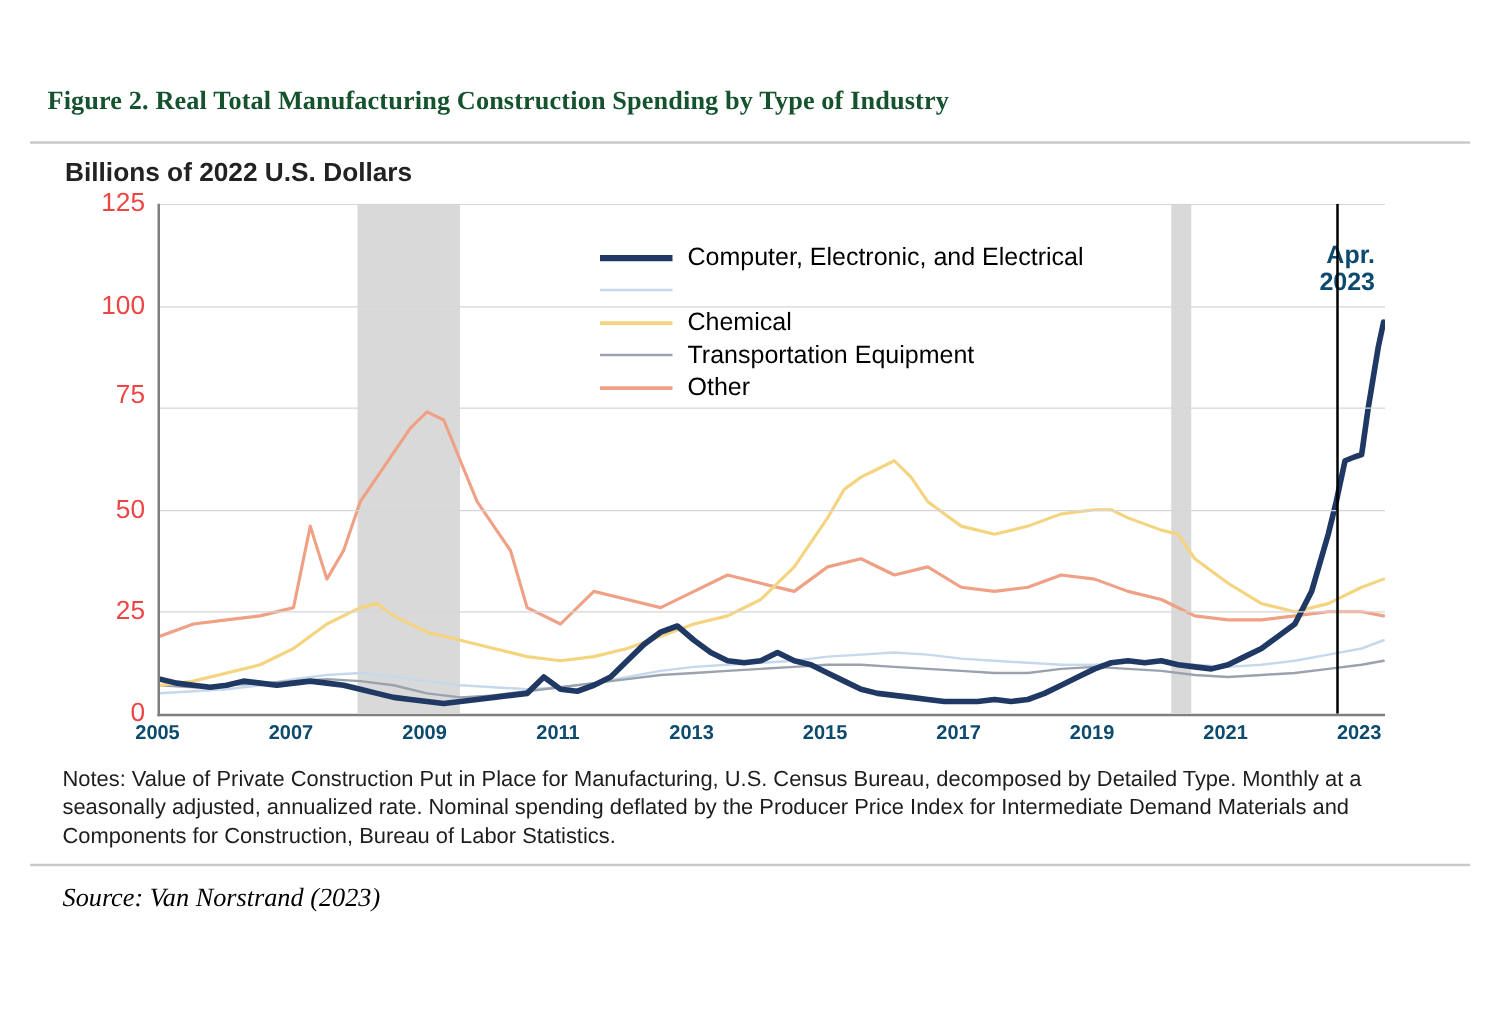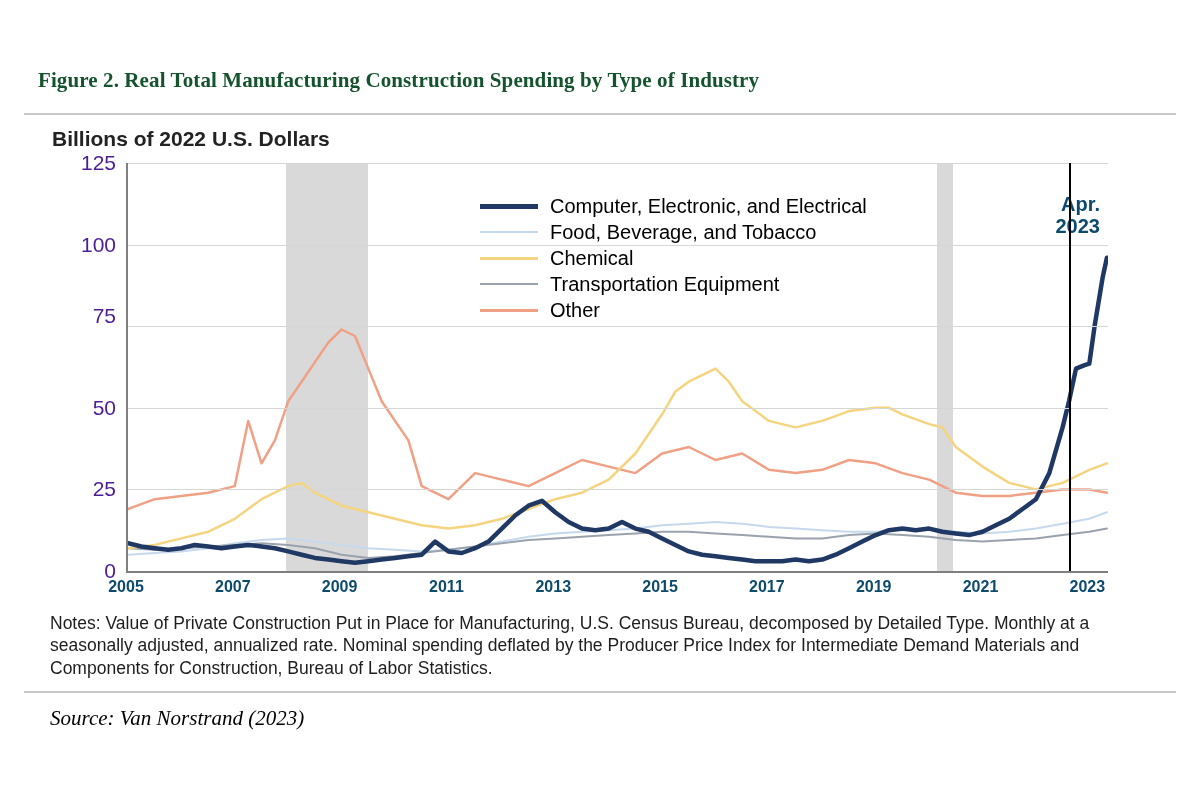--- a/index.html
+++ b/index.html
@@ -27,21 +27,21 @@
     font-size:21px;font-weight:bold;color:#222;
   }
   .plot-wrap{
     position:absolute;left:48px;top:163px;width:1060px;height:410px;
   }
   .axis-y{
     position:absolute;left:0;top:0;width:78px;height:410px;
   }
   .ytick{
     position:absolute;right:10px;transform:translateY(-50%);
-    font-size:21px;color:#4c1d95;text-align:right;white-space:nowrap;
+    font-size:21px;color:#ef4444;text-align:right;white-space:nowrap;
   }
   .plot{
     position:absolute;left:78px;top:0;right:0;bottom:0;
     background:#fff;border-left:2px solid #7f7f7f;border-bottom:2px solid #7f7f7f;
     overflow:hidden;
   }
   .gridline{position:absolute;left:0;right:0;height:1px;background:#d6d6d6;}
   .tickmark{position:absolute;left:-7px;width:7px;height:1px;background:#7f7f7f;}
   .recession{position:absolute;top:0;bottom:0;background:#d9d9d9;}
   .vline{position:absolute;top:0;bottom:0;width:2px;background:#000;}
@@ -104,21 +104,20 @@
           <path d="M 0.0 385.2 L 26.7 381.9 L 53.4 375.4 L 80.1 368.8 L 106.8 355.8 L 133.5 336.2 L 160.2 323.1 L 173.6 319.9 L 186.9 329.7 L 213.6 342.7 L 240.3 349.2 L 267.0 355.8 L 293.7 362.3 L 320.4 365.6 L 347.1 362.3 L 373.8 355.8 L 400.5 346.0 L 427.2 336.2 L 454.0 329.7 L 480.7 316.6 L 507.4 290.5 L 534.1 251.3 L 547.4 228.5 L 560.8 218.7 L 574.1 212.2 L 587.5 205.6 L 600.8 218.7 L 614.2 238.3 L 640.9 257.9 L 667.6 264.4 L 694.3 257.9 L 721.0 248.1 L 747.7 244.8 L 761.0 244.8 L 774.4 251.3 L 801.1 261.1 L 814.4 264.4 L 827.8 284.0 L 854.5 303.6 L 881.2 319.9 L 907.9 326.4 L 934.6 319.9 L 961.3 306.8 L 978.9 300.3" fill="none" stroke="#f5d47f" stroke-width="2.5" stroke-linejoin="round" stroke-linecap="round"></path>
           <path d="M 0.0 380.3 L 13.4 383.5 L 26.7 385.2 L 40.1 386.8 L 53.4 385.2 L 66.8 381.9 L 80.1 383.5 L 93.5 385.2 L 106.8 383.5 L 120.2 381.9 L 133.5 383.5 L 146.9 385.2 L 160.2 388.4 L 173.6 391.7 L 186.9 394.9 L 200.3 396.6 L 213.6 398.2 L 227.0 399.8 L 240.3 398.2 L 253.7 396.6 L 267.0 394.9 L 280.4 393.3 L 293.7 391.7 L 307.1 378.6 L 320.4 388.4 L 333.8 390.0 L 347.1 385.2 L 360.5 378.6 L 373.8 365.6 L 387.2 352.5 L 400.5 342.7 L 413.9 337.8 L 427.2 349.2 L 440.6 359.0 L 454.0 365.6 L 467.3 367.2 L 480.7 365.6 L 494.0 359.0 L 507.4 365.6 L 520.7 368.8 L 534.1 375.4 L 547.4 381.9 L 560.8 388.4 L 574.1 391.7 L 587.5 393.3 L 600.8 394.9 L 614.2 396.6 L 627.5 398.2 L 640.9 398.2 L 654.2 398.2 L 667.6 396.6 L 680.9 398.2 L 694.3 396.6 L 707.6 391.7 L 721.0 385.2 L 734.3 378.6 L 747.7 372.1 L 761.0 367.2 L 774.4 365.6 L 787.7 367.2 L 801.1 365.6 L 814.4 368.8 L 827.8 370.5 L 841.1 372.1 L 854.5 368.8 L 867.8 362.3 L 881.2 355.8 L 894.6 346.0 L 907.9 336.2 L 921.3 310.1 L 934.6 264.4 L 941.0 238.3 L 948.0 205.6 L 956.0 202.4 L 961.3 200.7 L 966.6 163.2 L 974.7 114.2 L 978.9 94.7" fill="none" stroke="#1f3864" stroke-width="4.5" stroke-linejoin="round" stroke-linecap="round"></path>
         </svg>
         <div class="legend" id="legend">
           <div class="legend-row">
             <span class="legend-swatch" style="border-top-width: 5px; border-top-color: rgb(31, 56, 100);"></span>
             <span class="legend-label">Computer, Electronic, and Electrical</span>
           </div>
           <div class="legend-row">
             <span class="legend-swatch" style="border-top-width: 2px; border-top-color: rgb(198, 217, 236);"></span>
-            <span class="legend-label">Food, Beverage, and Tobacco</span>
           </div>
           <div class="legend-row">
             <span class="legend-swatch" style="border-top-width: 3px; border-top-color: rgb(245, 212, 127);"></span>
             <span class="legend-label">Chemical</span>
           </div>
           <div class="legend-row">
             <span class="legend-swatch" style="border-top-width: 2px; border-top-color: rgb(154, 162, 173);"></span>
             <span class="legend-label">Transportation Equipment</span>
           </div>
           <div class="legend-row">

